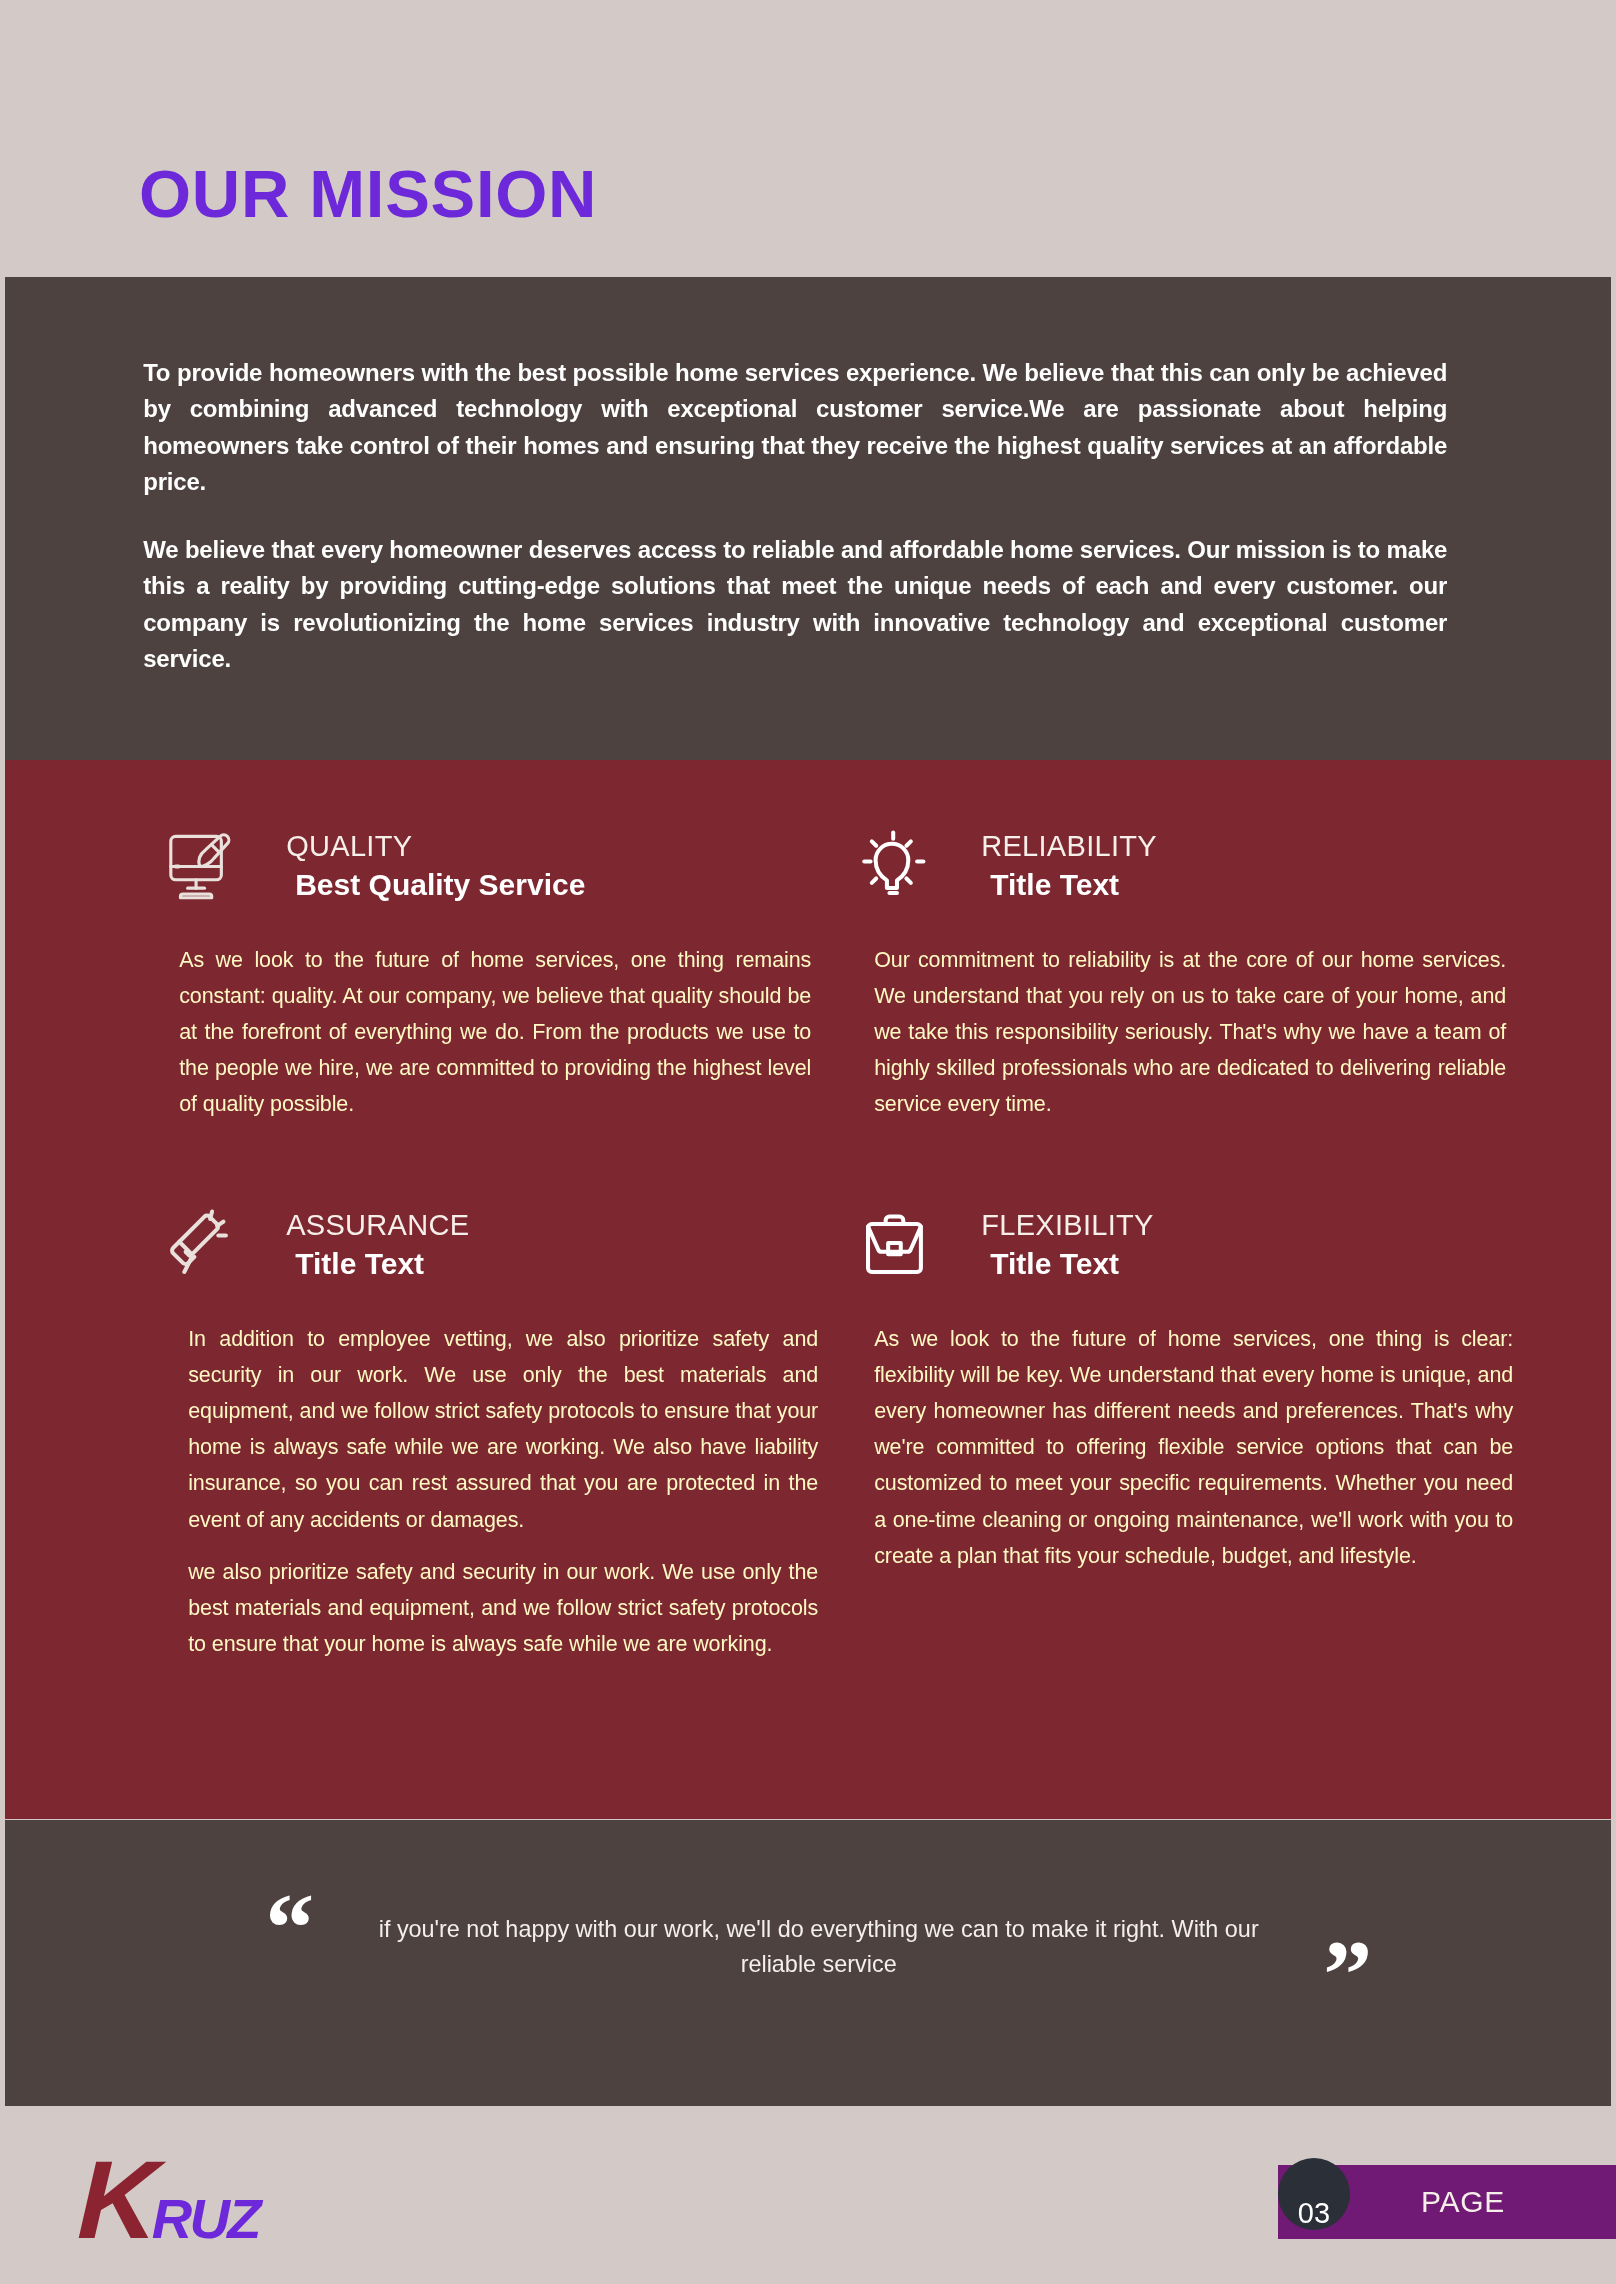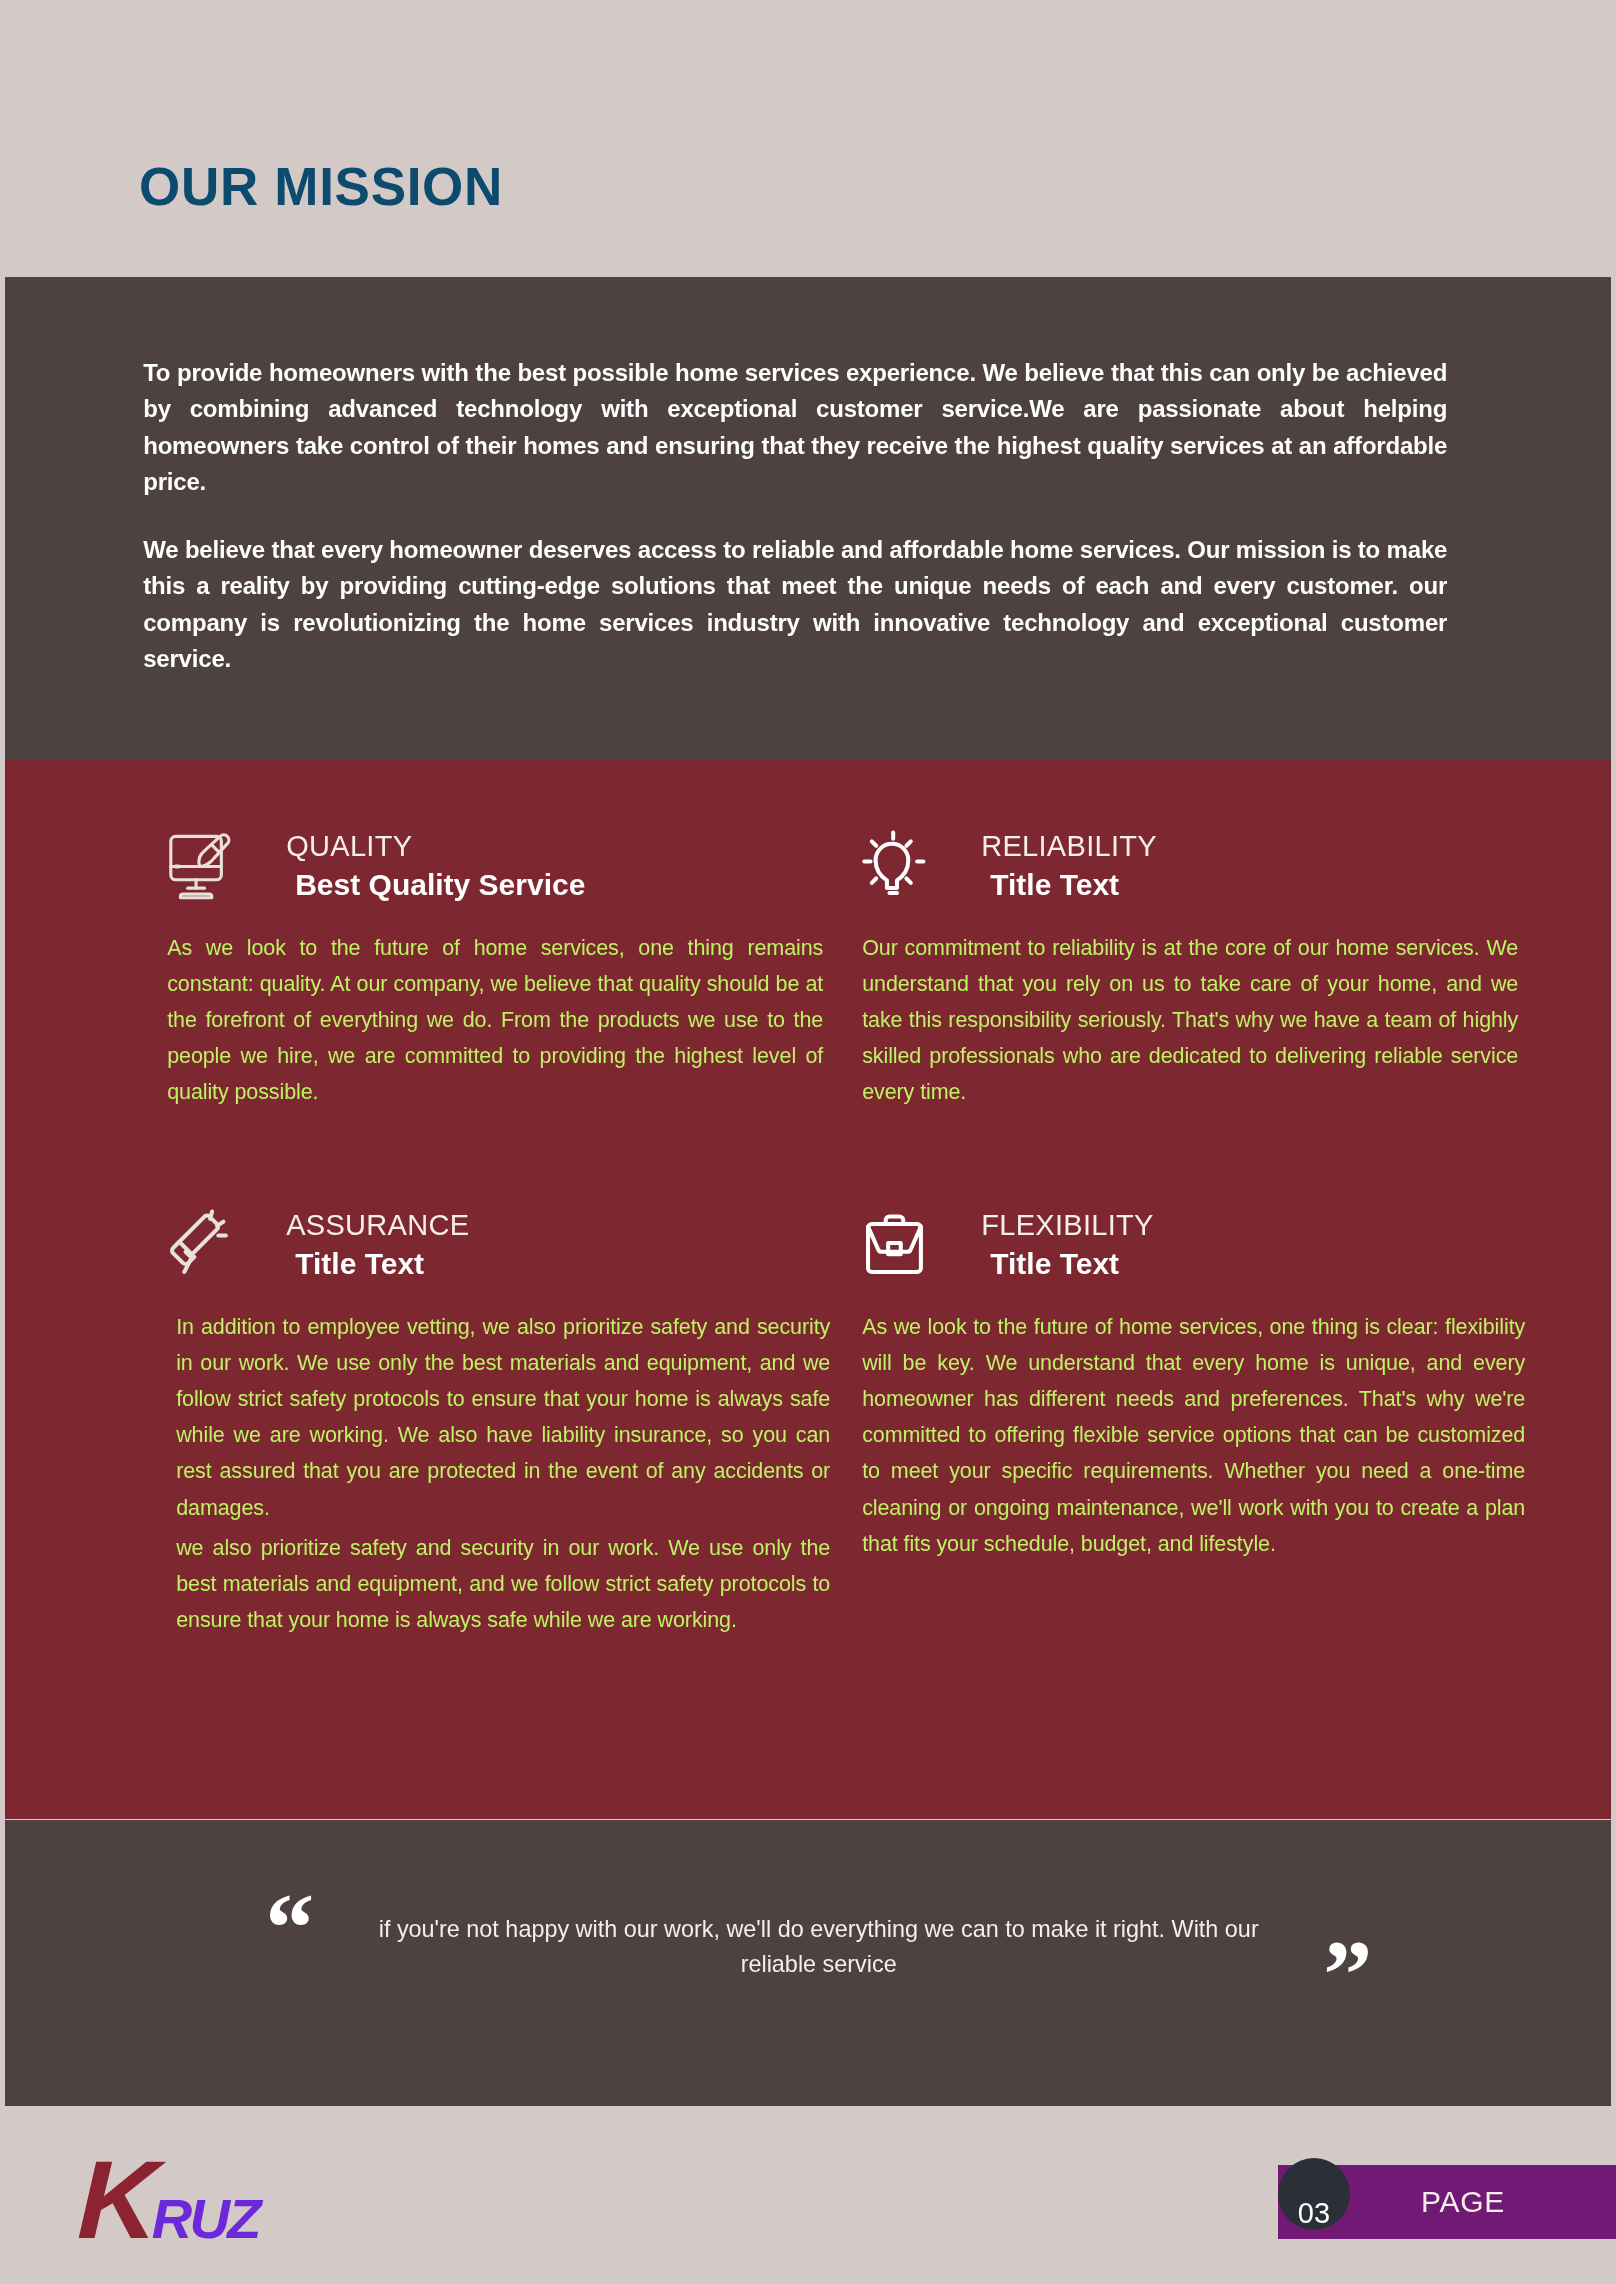--- a/index.html
+++ b/index.html
@@ -11,22 +11,22 @@
   }
   .page{position:absolute;inset:0;}
 
   
   .header-band{
     position:absolute;left:0;top:0;width:1616px;height:277px;
     background:#d3cac7;
   }
   .page-title{
     position:absolute;left:139px;top:160px;
-    font-size:53px;font-weight:bold;letter-spacing:0.7px;
-    color:#0c4a6e;line-height:1;
+    font-size:67px;font-weight:bold;letter-spacing:0.7px;
+    color:#6d28d9;line-height:1;
     font-family:"Liberation Sans",sans-serif;
     white-space:nowrap;
   }
 
   
   .intro-band{
     position:absolute;left:5.2px;top:277px;width:1606px;height:484px;
     background:#4d4240;
   }
   .intro-inner{
@@ -71,23 +71,23 @@
     color:#f6efe9;font-size:29px;font-weight:400;
     letter-spacing:0.3px;line-height:1.12;
     font-family:"Liberation Sans",sans-serif;
   }
   .feat-sub{
     color:#ffffff;font-size:30px;font-weight:bold;
     line-height:1.25;margin-top:3.9px;padding-left:9px;
     font-family:"Liberation Sans",sans-serif;
   }
   .feat-body{
-    color:#bef264;font-size:21.5px;font-weight:400;
+    color:#fef9c3;font-size:21.5px;font-weight:400;
     line-height:1.68;text-align:justify;
-    margin:4px;padding-top:17px;
+    margin:16px;padding-top:17px;
     font-family:"Liberation Sans",sans-serif;
     letter-spacing:-0.1px;
   }
   .feat-body + .feat-body{padding-top:0;}
   .indent-left{padding-left:9px;}
 
   
   .quote-band{
     position:absolute;left:5.2px;top:1820px;width:1606px;height:286px;
     background:#4d4240;

